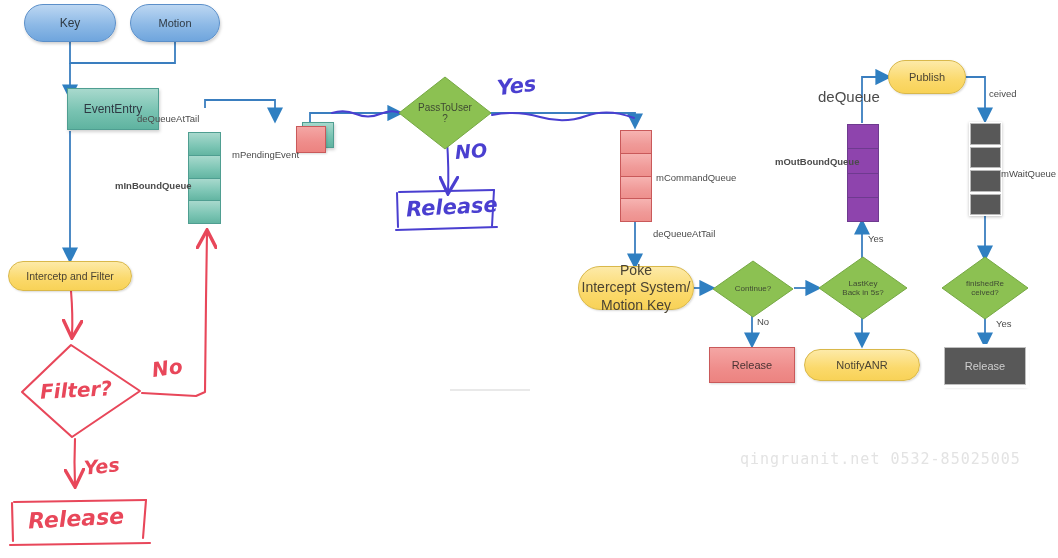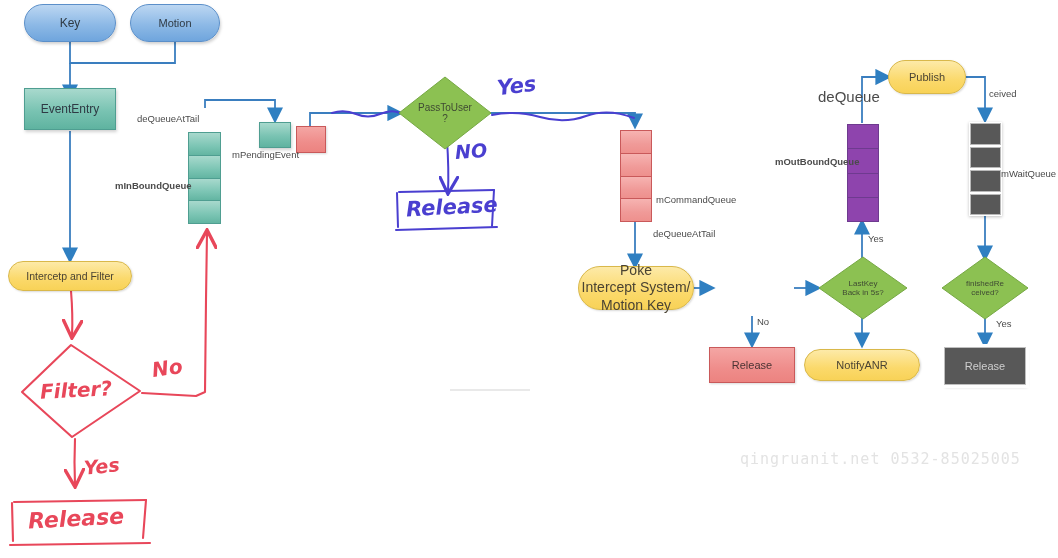--- a/index.html
+++ b/index.html
@@ -11,21 +11,21 @@
   .edgelbl{position:absolute;color:#4b4b4b;white-space:nowrap;}
   .hw{position:absolute;white-space:nowrap;font-family:"DejaVu Sans",sans-serif;font-style:italic;font-weight:bold;}
   .watermark{position:absolute;color:#e3e3e3;font-family:"DejaVu Sans Mono",monospace;letter-spacing:1px;white-space:nowrap;}
 
   
   .pill-blue{border-radius:40px;border:1px solid #5b8fc9;
     background:linear-gradient(180deg,#bcd7f2 0%,#8db9e6 55%,#6fa5dd 100%);
     color:#2f3a44;box-shadow:1px 2px 3px rgba(0,0,0,.18);}
   .rect-teal{border:1px solid #4f9e91;
     background:linear-gradient(180deg,#a8d9cd 0%,#79c3b2 55%,#5fb3a0 100%);
-    color:#2f3a44;box-shadow:1px 2px 3px rgba(0,0,0,.18);}
+    color:#2f3a44;box-shadow:1px 2px 3px rgba(0,0,0,.18);margin-left:43px;}
   .pill-yellow{border-radius:40px;border:1px solid #d9b84a;
     background:linear-gradient(180deg,#fdeaa8 0%,#fbd96b 60%,#f8d257 100%);
     color:#4a4333;box-shadow:1px 1px 2px rgba(0,0,0,.15);}
   .rect-red{border:1px solid #c9595a;background:linear-gradient(180deg,#f4a6a4 0%,#ef8d8b 60%,#ec8380 100%);
     color:#4a3333;box-shadow:1px 1px 2px rgba(0,0,0,.15);}
   .rect-gray{border:1px solid #bfbfbf;background:#585858;color:#cfcfcf;
     box-shadow:0 0 0 3px #fff, 1px 2px 3px rgba(0,0,0,.25);}
   .diamond{position:absolute;}
   .diamond .dtxt{position:absolute;inset:0;display:flex;align-items:center;justify-content:center;
     text-align:center;color:#3f4a33;line-height:1.15;pointer-events:none;}
@@ -188,20 +188,26 @@
       <polygon points="47,1 93,37 47,73 1,37" fill="#8cc152" stroke="#76a844" stroke-width="1"></polygon>
     </svg>
     <div class="dtxt" style="font-size:10px;">
       <div>
         <div>PassToUser</div>
         <div>?</div>
       </div>
     </div>
   </div>
 
+  <div class="diamond" style="left:712px;top:260px;width:82px;height:58px;">
+    <svg width="82" height="58" style="position:absolute;left:0;top:0;overflow:visible;">
+      <polygon points="41,1 81,29 41,57 1,29" fill="#8cc152" stroke="#76a844" stroke-width="1"></polygon>
+    </svg>
+    <div class="dtxt" style="font-size:8px;">Continue?</div>
+  </div>
 
   <div class="diamond" style="left:818px;top:256px;width:90px;height:64px;">
     <svg width="90" height="64" style="position:absolute;left:0;top:0;overflow:visible;">
       <polygon points="45,1 89,32 45,63 1,32" fill="#8cc152" stroke="#76a844" stroke-width="1"></polygon>
     </svg>
     <div class="dtxt" style="font-size:8px;">
       <div>
         <div>LastKey</div>
         <div>Back in 5s?</div>
       </div>
@@ -221,21 +227,21 @@
   </div>
 
   <div class="node rect-red" style="left:709px;top:347px;width:86px;height:36px;font-size:11px;">Release</div>
 
   <div class="node pill-yellow" style="left:804px;top:349px;width:116px;height:32px;font-size:11px;">NotifyANR</div>
 
   <div class="node rect-gray" style="left:944px;top:347px;width:82px;height:38px;font-size:11px;">Release</div>
 
   <div class="lbl" style="left:115px;top:180px;font-size:9.5px;">mInBoundQueue</div>
   <div class="lbl" style="left:232px;top:149px;font-size:9.5px;font-weight:normal;">mPendingEvent</div>
-  <div class="lbl" style="left:656px;top:172px;font-size:9.5px;font-weight:normal;margin-top:22px;">mCommandQueue</div>
+  <div class="lbl" style="left:656px;top:172px;font-size:9.5px;font-weight:normal;">mCommandQueue</div>
   <div class="lbl" style="left:775px;top:156px;font-size:9.5px;">mOutBoundQueue</div>
   <div class="lbl" style="left:1001px;top:168px;font-size:9.5px;font-weight:normal;">mWaitQueue</div>
 
   <div class="edgelbl" style="left:137px;top:113px;font-size:9.5px;">deQueueAtTail</div>
   <div class="edgelbl" style="left:653px;top:228px;font-size:9.5px;">deQueueAtTail</div>
   <div class="edgelbl" style="left:818px;top:88px;font-size:15px;">deQueue</div>
   <div class="edgelbl" style="left:989px;top:88px;font-size:9.5px;">ceived</div>
   <div class="edgelbl" style="left:757px;top:316px;font-size:9.5px;">No</div>
   <div class="edgelbl" style="left:868px;top:233px;font-size:9.5px;">Yes</div>
   <div class="edgelbl" style="left:996px;top:318px;font-size:9.5px;">Yes</div>

